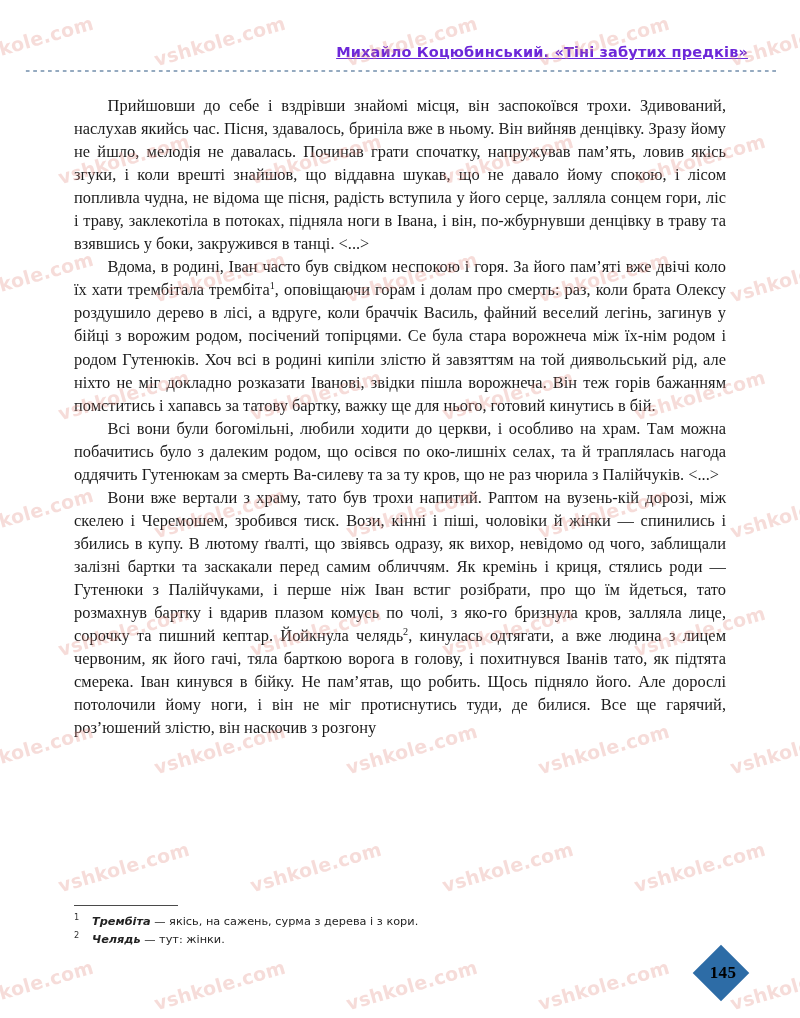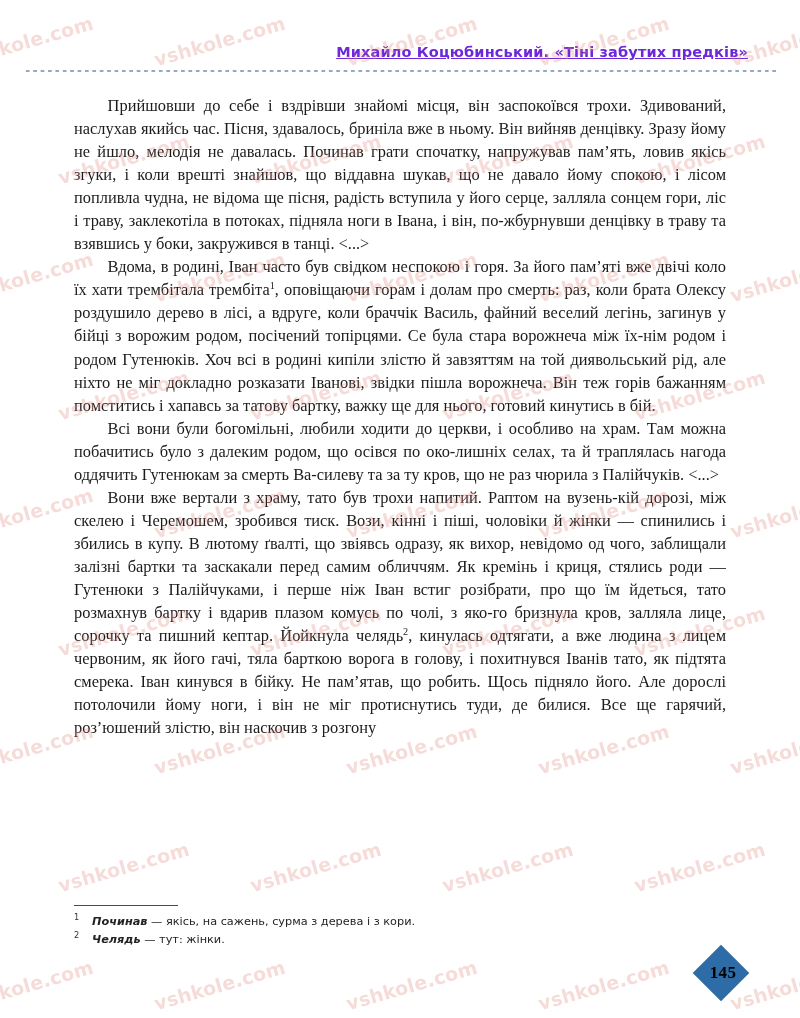--- a/index.html
+++ b/index.html
@@ -176,21 +176,21 @@
     <p>Прийшовши до себе і вздрівши знайомі місця, він заспокоївся трохи. Здивований, наслухав якийсь час. Пісня, здавалось, бриніла вже в ньому. Він вийняв денцівку. Зразу йому не йшло, мелодія не давалась. Починав грати спочатку, напружував пам’ять, ловив якісь згуки, і коли врешті знайшов, що віддавна шукав, що не давало йому спокою, і лісом попливла чудна, не відома ще пісня, радість вступила у його серце, залляла сонцем гори, ліс і траву, заклекотіла в потоках, підняла ноги в Івана, і він, по-жбурнувши денцівку в траву та взявшись у боки, закружився в танці. &lt;...&gt;</p>
     <p>Вдома, в родині, Іван часто був свідком неспокою і горя. За його пам’яті вже двічі коло їх хати трембітала трембіта<sup class="fn">1</sup>, оповіщаючи горам і долам про смерть: раз, коли брата Олексу роздушило дерево в лісі, а вдруге, коли браччік Василь, файний веселий легінь, загинув у бійці з ворожим родом, посічений топірцями. Се була стара ворожнеча між їх-нім родом і родом Гутенюків. Хоч всі в родині кипіли злістю й завзяттям на той диявольський рід, але ніхто не міг докладно розказати Іванові, звідки пішла ворожнеча. Він теж горів бажанням помститись і хапавсь за татову бартку, важку ще для нього, готовий кинутись в бій.</p>
     <p>Всі вони були богомільні, любили ходити до церкви, і особливо на храм. Там можна побачитись було з далеким родом, що осівся по око-лишніх селах, та й траплялась нагода оддячить Гутенюкам за смерть Ва-силеву та за ту кров, що не раз чюрила з Палійчуків. &lt;...&gt;</p>
     <p>Вони вже вертали з храму, тато був трохи напитий. Раптом на вузень-кій дорозі, між скелею і Черемошем, зробився тиск. Вози, кінні і піші, чоловіки й жінки — спинились і збились в купу. В лютому ґвалті, що звіявсь одразу, як вихор, невідомо од чого, заблищали залізні бартки та заскакали перед самим обличчям. Як кремінь і криця, стялись роди — Гутенюки з Палійчуками, і перше ніж Іван встиг розібрати, про що їм йдеться, тато розмахнув бартку і вдарив плазом комусь по чолі, з яко-го бризнула кров, залляла лице, сорочку та пишний кептар. Йойкнула челядь<sup class="fn">2</sup>, кинулась одтягати, а вже людина з лицем червоним, як його гачі, тяла барткою ворога в голову, і похитнувся Іванів тато, як підтята смерека. Іван кинувся в бійку. Не пам’ятав, що робить. Щось підняло його. Але дорослі потолочили йому ноги, і він не міг протиснутись туди, де билися. Все ще гарячий, роз’юшений злістю, він наскочив з розгону</p>
   </div>
 
   <div id="footnote-rule"></div>
 
   <div id="footnotes">
     <div class="fn-row">
-      <span class="fn-num">1</span><span class="fn-term">Починав</span> <span>— якісь, на сажень, сурма з дерева і з кори.</span>
+      <span class="fn-num">1</span><span class="fn-term">Трембіта</span> <span>— якісь, на сажень, сурма з дерева і з кори.</span>
     </div>
     <div class="fn-row">
       <span class="fn-num">2</span><span class="fn-term">Челядь</span> <span>— тут: жінки.</span>
     </div>
   </div>
 
   <div id="page-badge">
     <div class="diamond"></div>
     <div class="num">145</div>
   </div>

